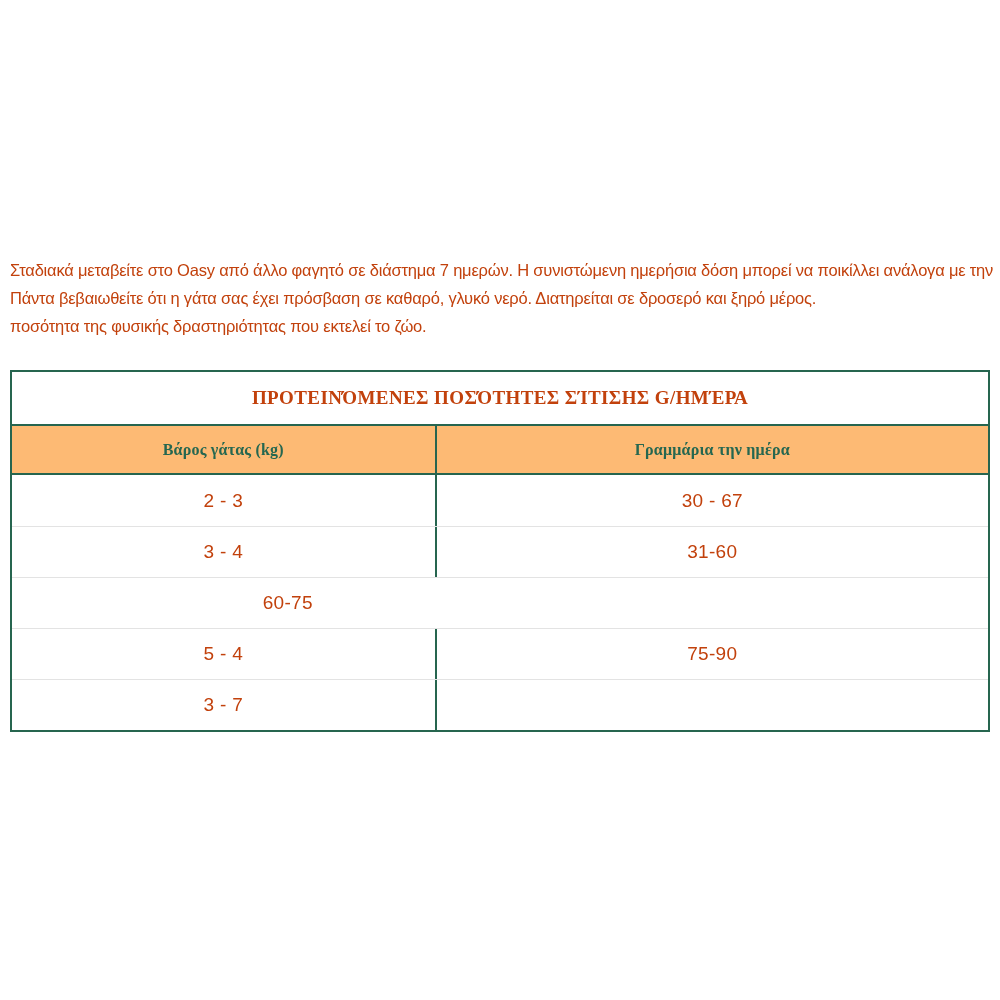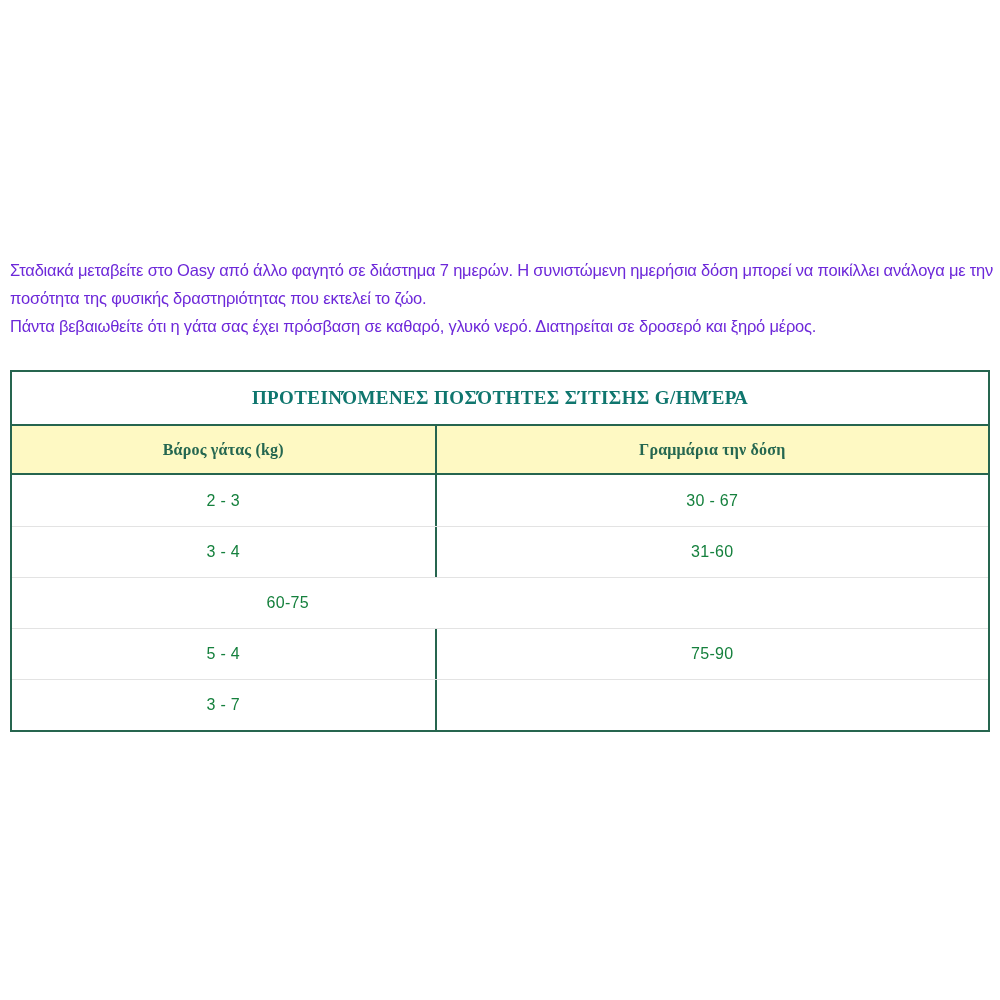--- a/index.html
+++ b/index.html
@@ -14,21 +14,21 @@
     position: relative;
     width: 1000px;
     height: 1000px;
     background: #ffffff;
   }
   .intro {
     position: absolute;
     left: 10px;
     top: 256px;
     width: 985px;
-    color: #6d28d9;
+    color: #c2410c;
     font-size: 16.5px;
     letter-spacing: -0.2px;
   }
   .intro-line {
     display: block;
     line-height: 28px;
     white-space: nowrap;
   }
   .feeding-table {
     position: absolute;
@@ -44,27 +44,27 @@
     align-items: center;
     justify-content: center;
     background: #ffffff;
     border-bottom: 2px solid #26654f;
   }
   .table-title {
     font-family: "Liberation Serif", serif;
     font-weight: bold;
     font-size: 19px;
     letter-spacing: 0.4px;
-    color: #0f766e;
+    color: #c2410c;
     text-align: center;
   }
   .table-header-row {
     display: flex;
     height: 49px;
-    background: #fef9c3;
+    background: #fdba74;
     border-bottom: 2px solid #26654f;
   }
   .table-row {
     display: flex;
     height: 51px;
     background: #ffffff;
   }
   .table-row + .table-row {
     border-top: 1px solid #e3e3e3;
   }
@@ -84,45 +84,45 @@
   .table-header-row .cell-weight,
   .table-header-row .cell-grams {
     font-family: "Liberation Serif", serif;
     font-weight: bold;
     font-size: 16px;
     color: #256750;
     letter-spacing: 0.2px;
   }
   .table-row .cell-weight,
   .table-row .cell-grams {
-    font-size: 16px;
-    color: #15803d;
+    font-size: 19px;
+    color: #c2410c;
     letter-spacing: 0.3px;
   }
 </style>
 </head>
 <body>
 
 <div class="page">
 
   <div class="intro">
     <span class="intro-line">Σταδιακά μεταβείτε στο Oasy από άλλο φαγητό σε διάστημα 7 ημερών. Η συνιστώμενη ημερήσια δόση μπορεί να ποικίλλει ανάλογα με την</span>
+    <span class="intro-line">Πάντα βεβαιωθείτε ότι η γάτα σας έχει πρόσβαση σε καθαρό, γλυκό νερό. Διατηρείται σε δροσερό και ξηρό μέρος.</span>
     <span class="intro-line">ποσότητα της φυσικής δραστηριότητας που εκτελεί το ζώο.</span>
-    <span class="intro-line">Πάντα βεβαιωθείτε ότι η γάτα σας έχει πρόσβαση σε καθαρό, γλυκό νερό. Διατηρείται σε δροσερό και ξηρό μέρος.</span>
   </div>
 
   <div class="feeding-table">
 
     <div class="table-title-row">
       <div class="table-title">ΠΡΟΤΕΙΝΌΜΕΝΕΣ ΠΟΣΌΤΗΤΕΣ ΣΊΤΙΣΗΣ G/ΗΜΈΡΑ</div>
     </div>
 
     <div class="table-header-row">
       <div class="cell-weight">Βάρος γάτας (kg)</div>
-      <div class="cell-grams">Γραμμάρια την δόση</div>
+      <div class="cell-grams">Γραμμάρια την ημέρα</div>
     </div>
 
     <div class="table-row">
       <div class="cell-weight">2 - 3</div>
       <div class="cell-grams">30 - 67</div>
     </div>
     <div class="table-row">
       <div class="cell-weight">3 - 4</div>
       <div class="cell-grams">31-60</div>
     </div>

